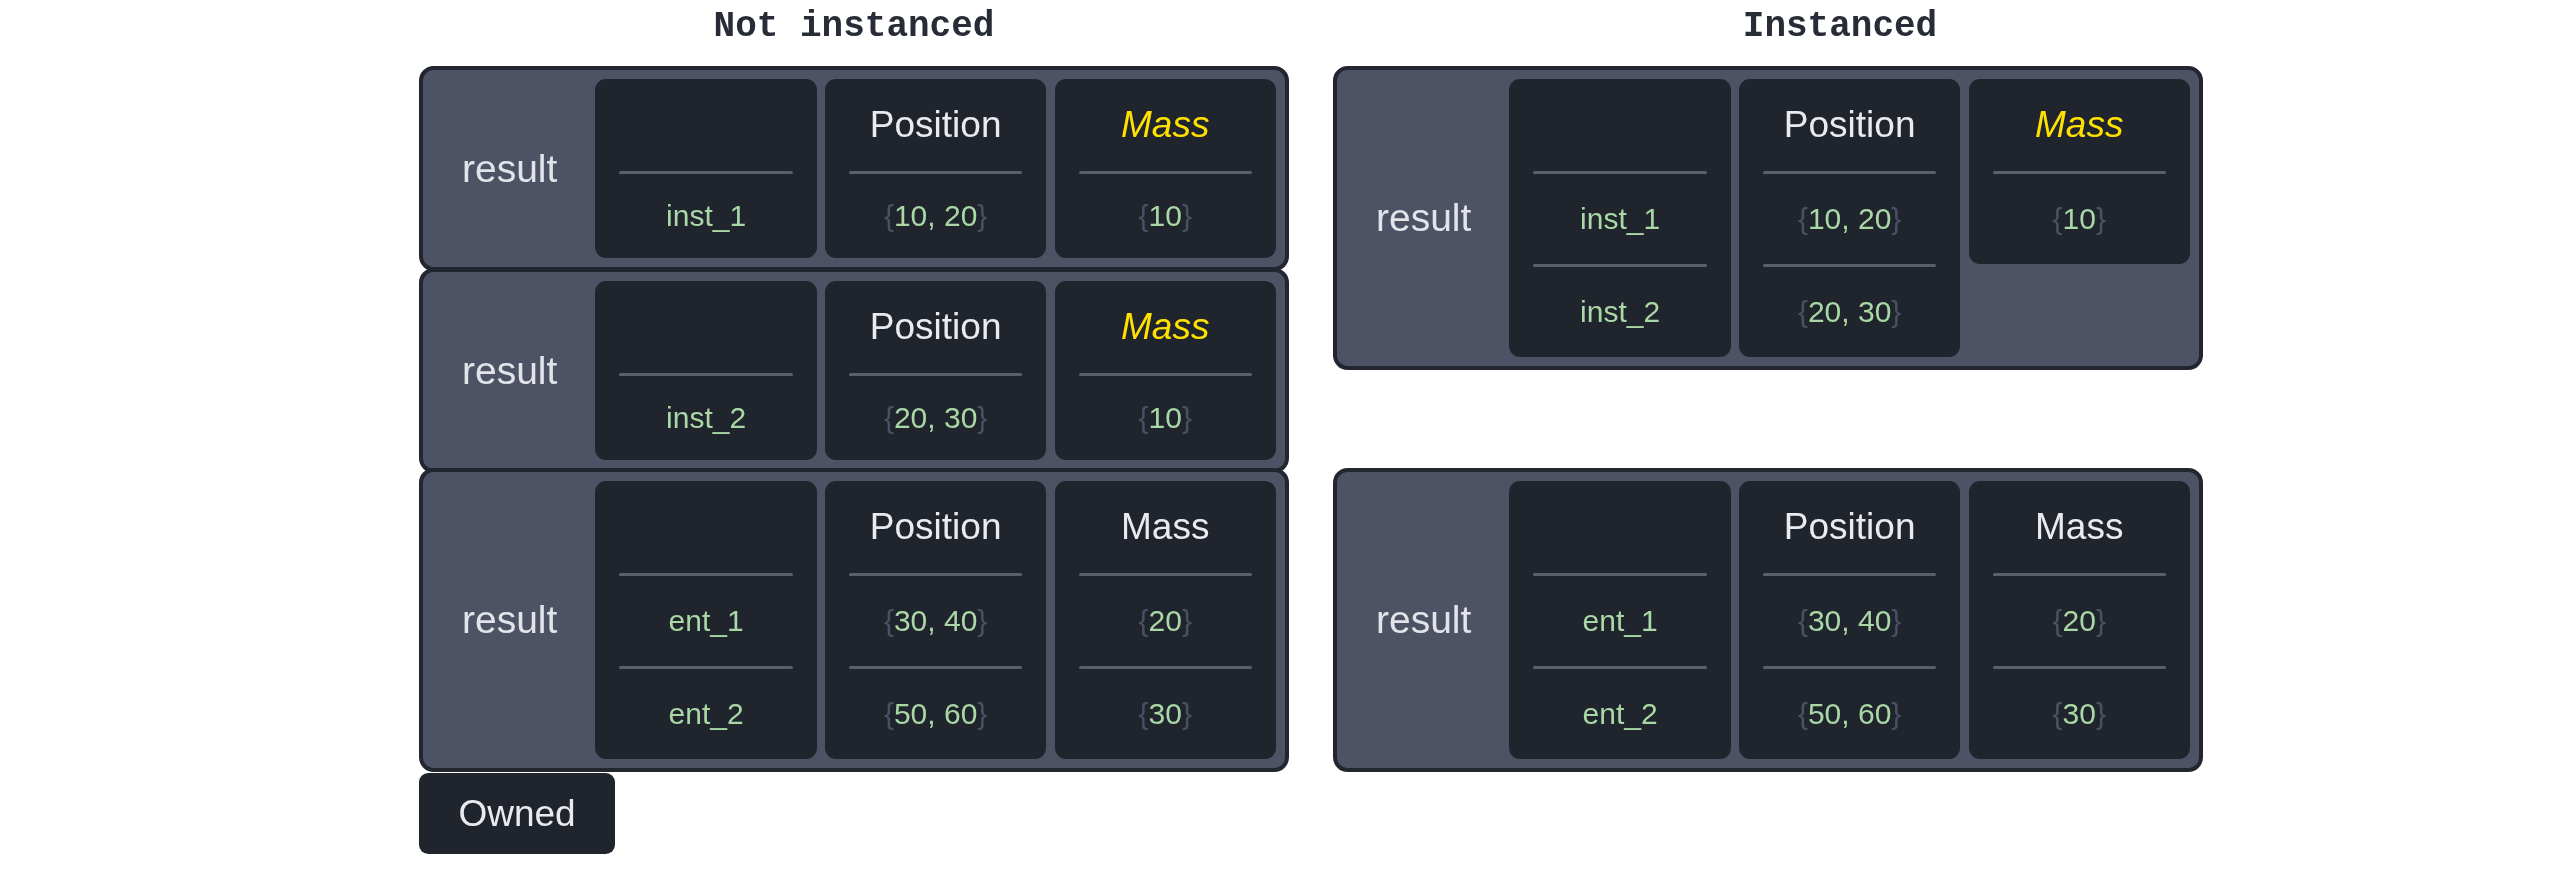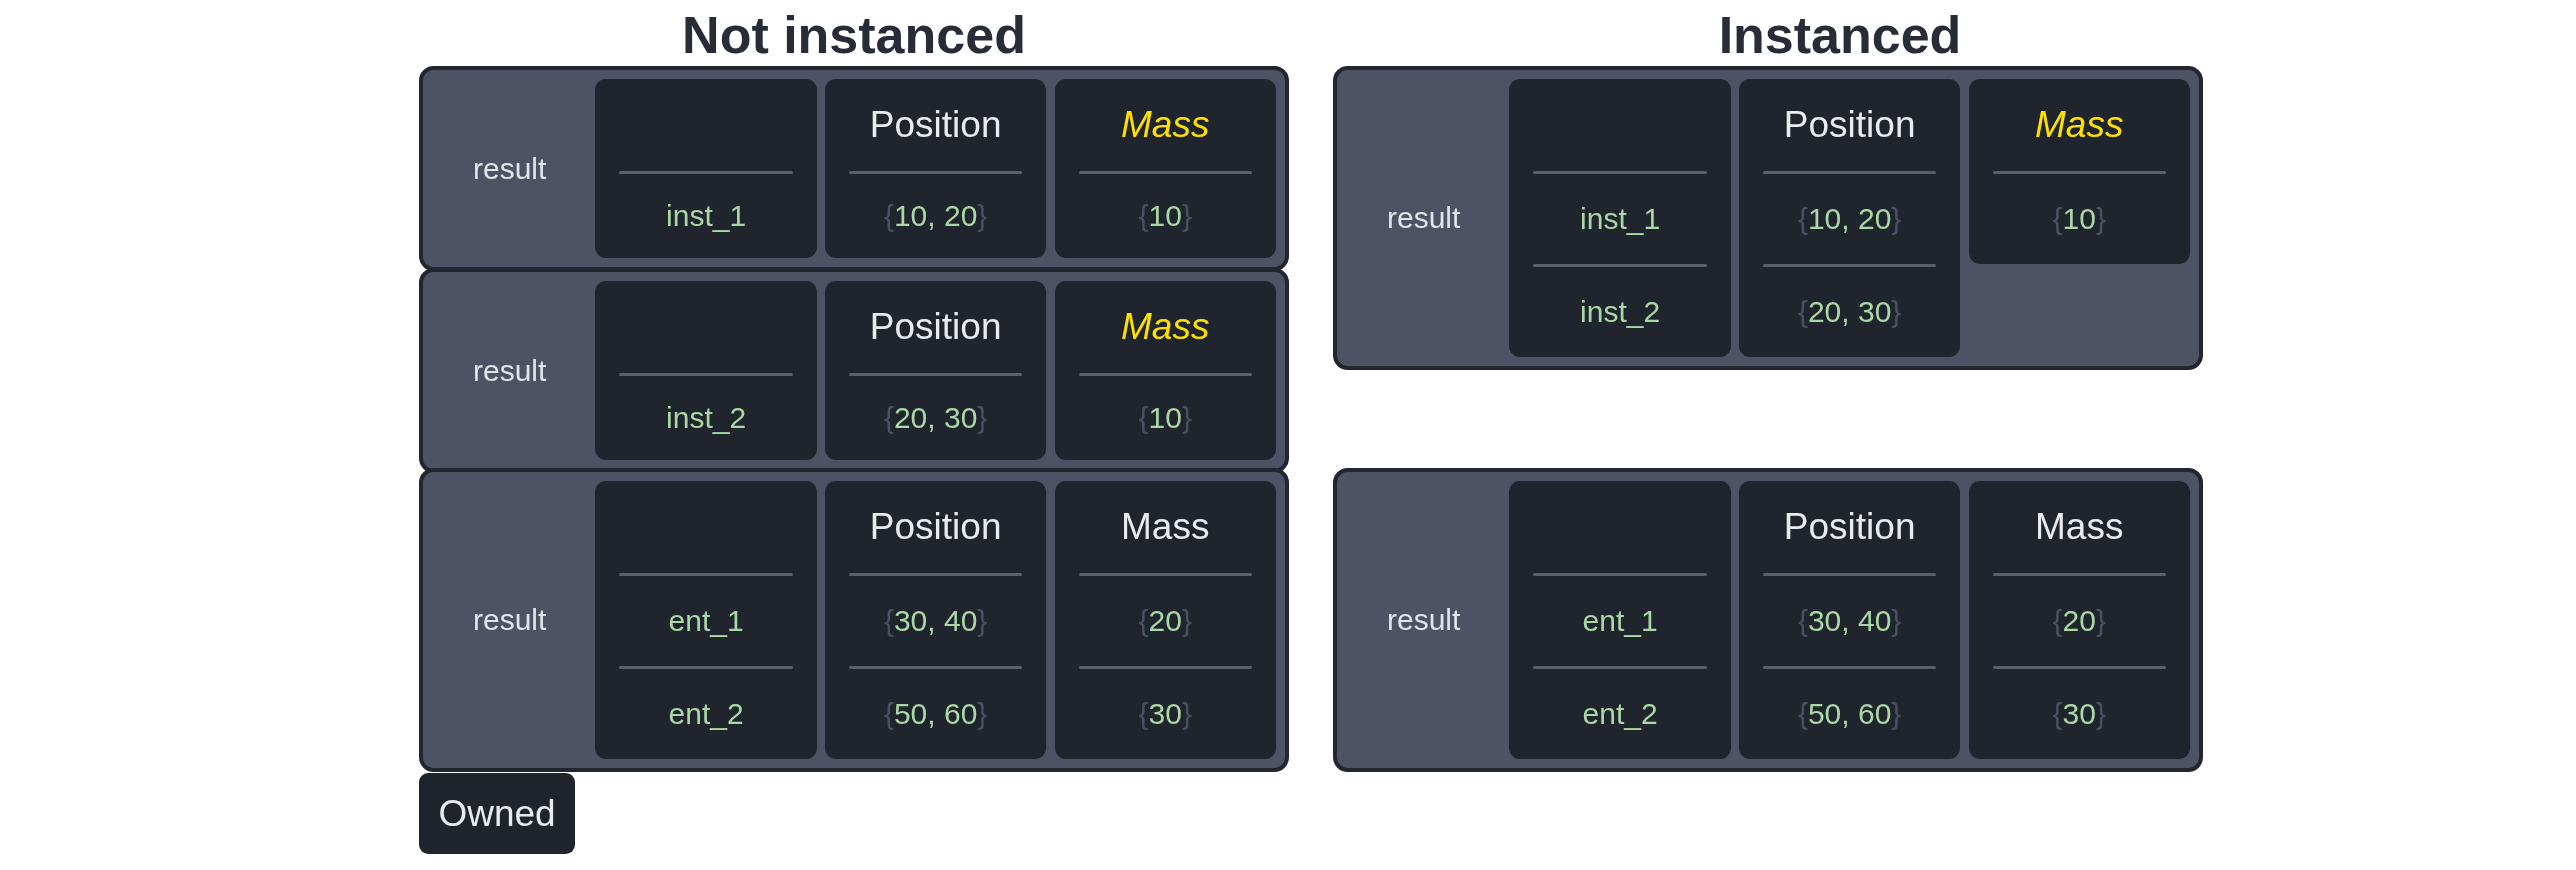--- a/index.html
+++ b/index.html
@@ -9,53 +9,53 @@
     --shared-yellow:#ffe100; --title-dark:#272c37;
   }
   html,body{margin:0;padding:0;}
   body{
     width:2576px;height:870px;position:relative;overflow:hidden;
     background:var(--background);
     font-family:"Liberation Sans","DejaVu Sans",sans-serif;
   }
   .col-title{
     position:absolute;width:870px;text-align:center;top:7.3px;
-    font-size:52px;font-weight:bold;color:var(--title-dark);line-height:1.1;
+    font-size:36px;font-weight:bold;color:var(--title-dark);line-height:1.1;font-family:Liberation Mono, monospace;
   }
   .panel{
     position:absolute;width:870px;box-sizing:border-box;
     background:var(--panel-fill);
     border:4.6px solid var(--panel-border);
     border-radius:14.7px;
     padding:9.2px;display:flex;gap:8.3px;align-items:stretch;
   }
   .result-label{
     flex:0 0 155px;display:flex;align-items:center;justify-content:center;
-    font-size:30px;color:var(--result-text);
+    font-size:39px;color:var(--result-text);
   }
   .cell{
     flex:1 1 0;min-width:0;background:var(--cell-fill);border-radius:11px;
     display:flex;flex-direction:column;
   }
   .cell.short{align-self:flex-start;}
   .cell-header{
     height:92px;flex:none;display:flex;align-items:center;justify-content:center;
     font-size:37px;color:var(--header-text);
   }
   .cell-header.shared{color:var(--shared-yellow);font-style:italic;}
   .hr{flex:none;height:2.8px;margin:0 24px;background:var(--divider);border-radius:1.8px;}
   .cell-row{
     height:90px;flex:none;display:flex;align-items:center;justify-content:center;
     font-size:30px;color:var(--value-green);white-space:pre;
   }
   .single .cell-row{height:84px;}
   .brace{color:var(--brace-gray);}
   .legend{position:absolute;left:419px;top:773px;display:flex;gap:12px;}
   .legend-chip{
-    width:156px;height:81px;box-sizing:border-box;border-radius:9.2px;
+    width:196px;height:81px;box-sizing:border-box;border-radius:9.2px;
     background:var(--cell-fill);display:flex;align-items:center;justify-content:center;
     font-size:37px;color:var(--header-text);
   }
   .legend-chip.shared{color:var(--shared-yellow);font-style:italic;}
 </style>
 </head>
 <body>
 
 <div class="col-title" style="left:419px">Not instanced</div>
 <div class="col-title" style="left:1405px">Instanced</div>

